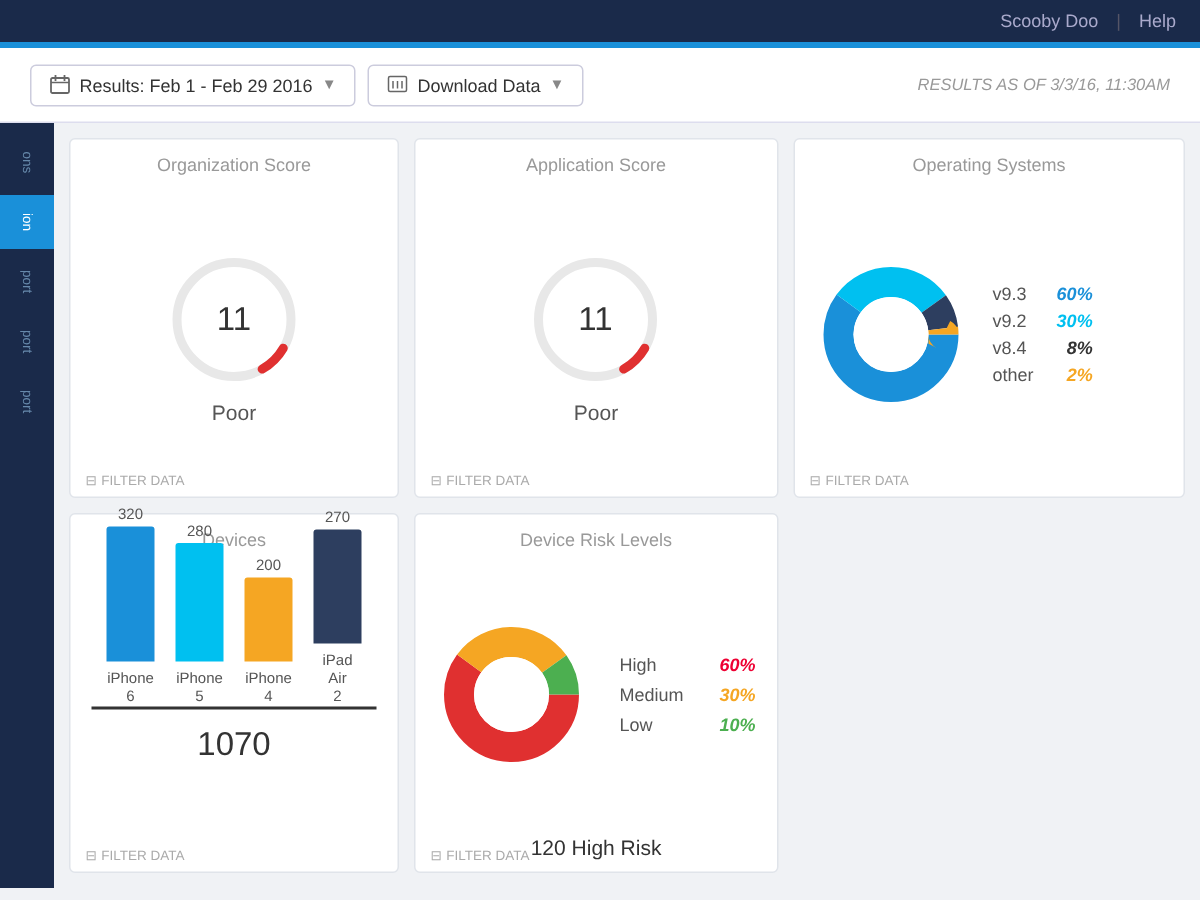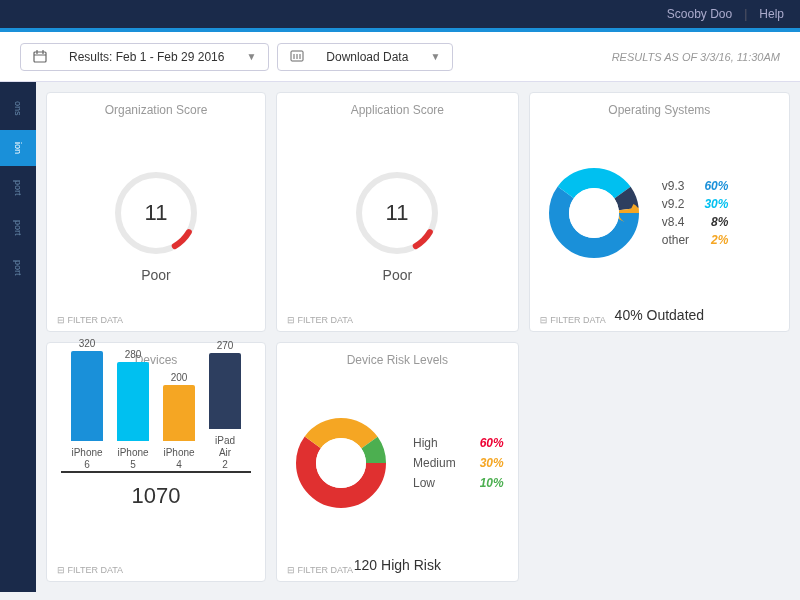--- a/index.html
+++ b/index.html
@@ -32,21 +32,21 @@
       background: #fff;
       height: 50px;
       display: flex;
       align-items: center;
       padding: 0 20px;
       border-bottom: 1px solid #dde;
       gap: 12px;
     }
     .toolbar-left { display: flex; align-items: center; gap: 8px; flex: 1; }
     .toolbar-btn {
-      display: flex; align-items: center; gap: 22px;
+      display: flex; align-items: center; gap: 6px;
       border: 1px solid #ccd; border-radius: 4px;
       padding: 6px 12px; background: #fff; cursor: pointer;
       font-size: 12px; color: #333;
     }
     .toolbar-btn svg { width: 14px; height: 14px; }
     .chevron { font-size: 10px; color: #888; }
     .toolbar-right { color: #999; font-size: 11px; font-style: italic; }
 
     
     .main-layout {
@@ -294,21 +294,20 @@
           <div class="os-legend-row">
             <span>v8.4</span>
             <span class="os-legend-pct c-dark">8%</span>
           </div>
           <div class="os-legend-row">
             <span>other</span>
             <span class="os-legend-pct c-orange">2%</span>
           </div>
         </div>
       </div>
-      <div class="os-outdated">40% Outdated</div>
       <div class="filter-data">
         <span>⊟</span>
         <span>FILTER DATA</span>
       </div>
     </div>
 
     <div class="card">
       <div class="card-title">Devices</div>
       <div class="bar-chart-area">
         <div class="bars-wrapper">

